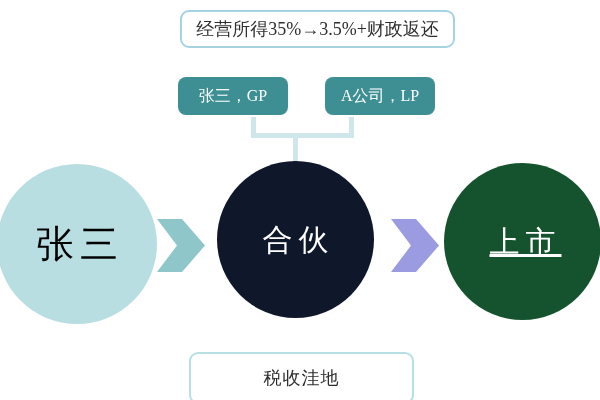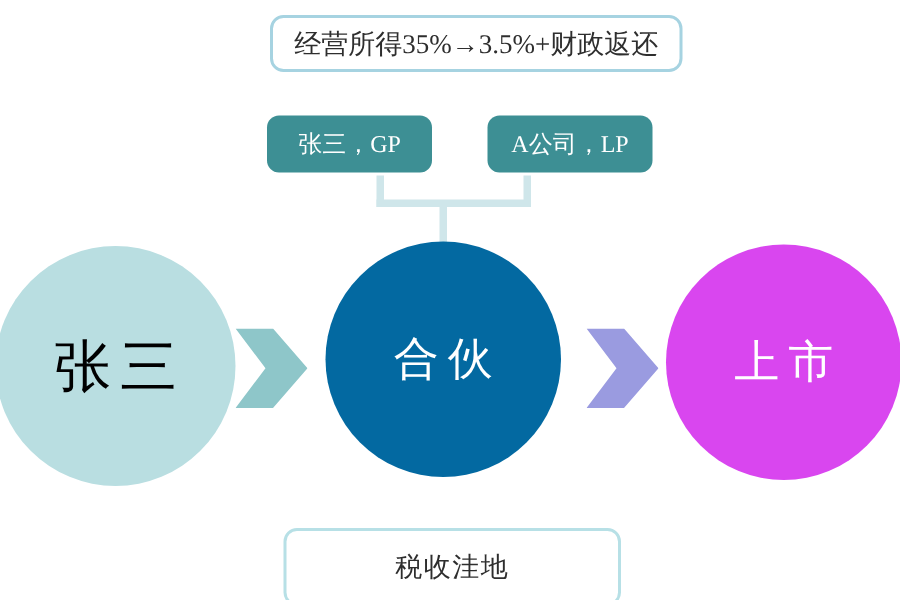--- a/index.html
+++ b/index.html
@@ -59,27 +59,27 @@
     justify-content: center;
     text-align: center;
   }
   .circle-left {
     left: -3px; top: 164px; width: 160px; height: 160px;
     background: #b9dee1; color: #000000;
     font-size: 38px; letter-spacing: 6px;
   }
   .circle-mid {
     left: 217px; top: 161px; width: 157px; height: 157px;
-    background: #0369a1; color: #ffffff;
+    background: #0f172a; color: #ffffff;
     font-size: 30px; line-height: 38px; letter-spacing: 6px;
   }
   .circle-right {
     left: 444px; top: 163px; width: 157px; height: 157px;
-    background: #d946ef; color: #ffffff;
-    font-size: 30px; line-height: 38px; letter-spacing: 6px;
+    background: #14532d; color: #ffffff;
+    font-size: 30px; line-height: 38px; letter-spacing: 6px; text-decoration: underline;
   }
   .circle span { display: block; text-indent: 6px; } 
 
   
   .chev { position: absolute; width: 48px; height: 53px; top: 219px; }
   .chev-1 { left: 157px; }
   .chev-2 { left: 391px; }
   .chev svg { display: block; width: 48px; height: 53px; }
 </style>
 </head>

